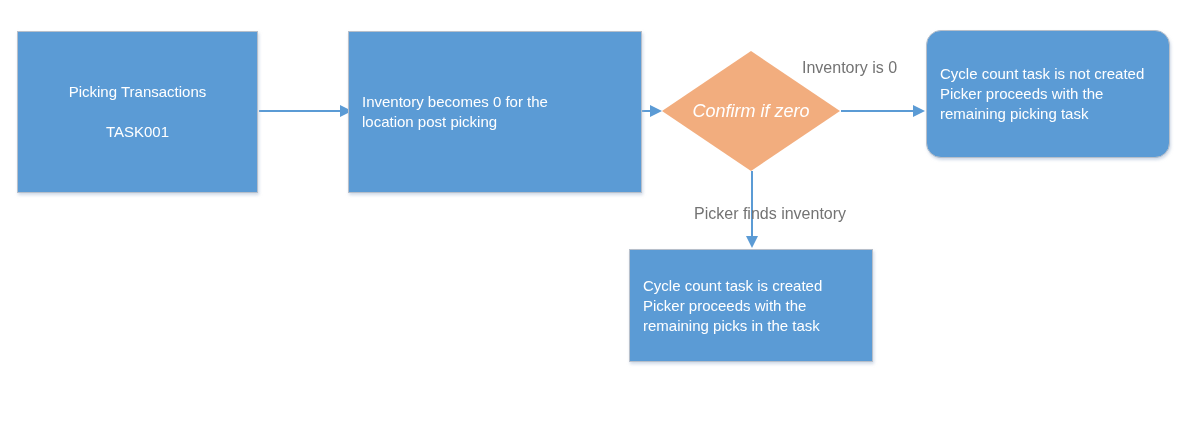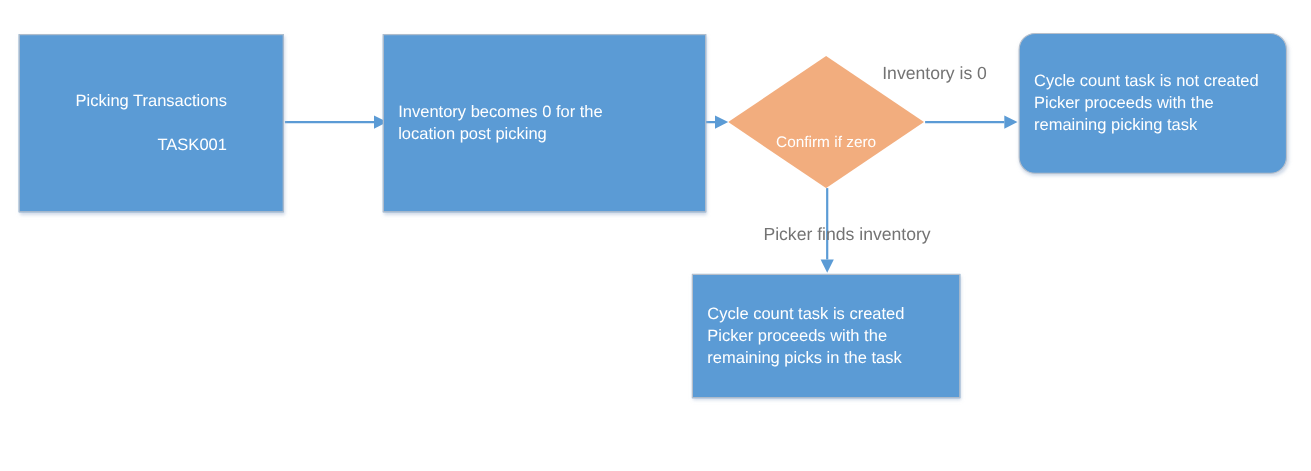--- a/index.html
+++ b/index.html
@@ -34,21 +34,21 @@
     color: #ffffff;
   }
   .node-text {
     white-space: pre-line;
     font-size: 15px;
     line-height: 20px;
     color: #ffffff;
   }
   .node.center-text {
     justify-content: center;
-    text-align: right;
+    text-align: center;
   }
   .node.left-text {
     justify-content: flex-start;
     text-align: left;
     padding: 0 13px;
   }
   .decision {
     position: absolute;
     left: 662px;
     top: 51px;
@@ -56,28 +56,29 @@
     height: 120px;
   }
   .decision svg {
     position: absolute;
     left: 0;
     top: 0;
   }
   .decision-label {
     position: absolute;
     left: 0;
-    top: 18px;
+    top: 0;
     width: 100%;
     height: 100%;
     display: flex;
     align-items: center;
     justify-content: center;
     color: #ffffff;
-    font-size: 14px;
+    font-size: 18px;
+    font-style: italic;
   }
   .edge-label {
     position: absolute;
     color: #737373;
     font-size: 16px;
     line-height: 24px;
     white-space: nowrap;
   }
   #label-inventory-zero { left: 802px; top: 56px; }
   #label-picker-finds  { left: 651px; top: 202px; margin-left: 43px; }

